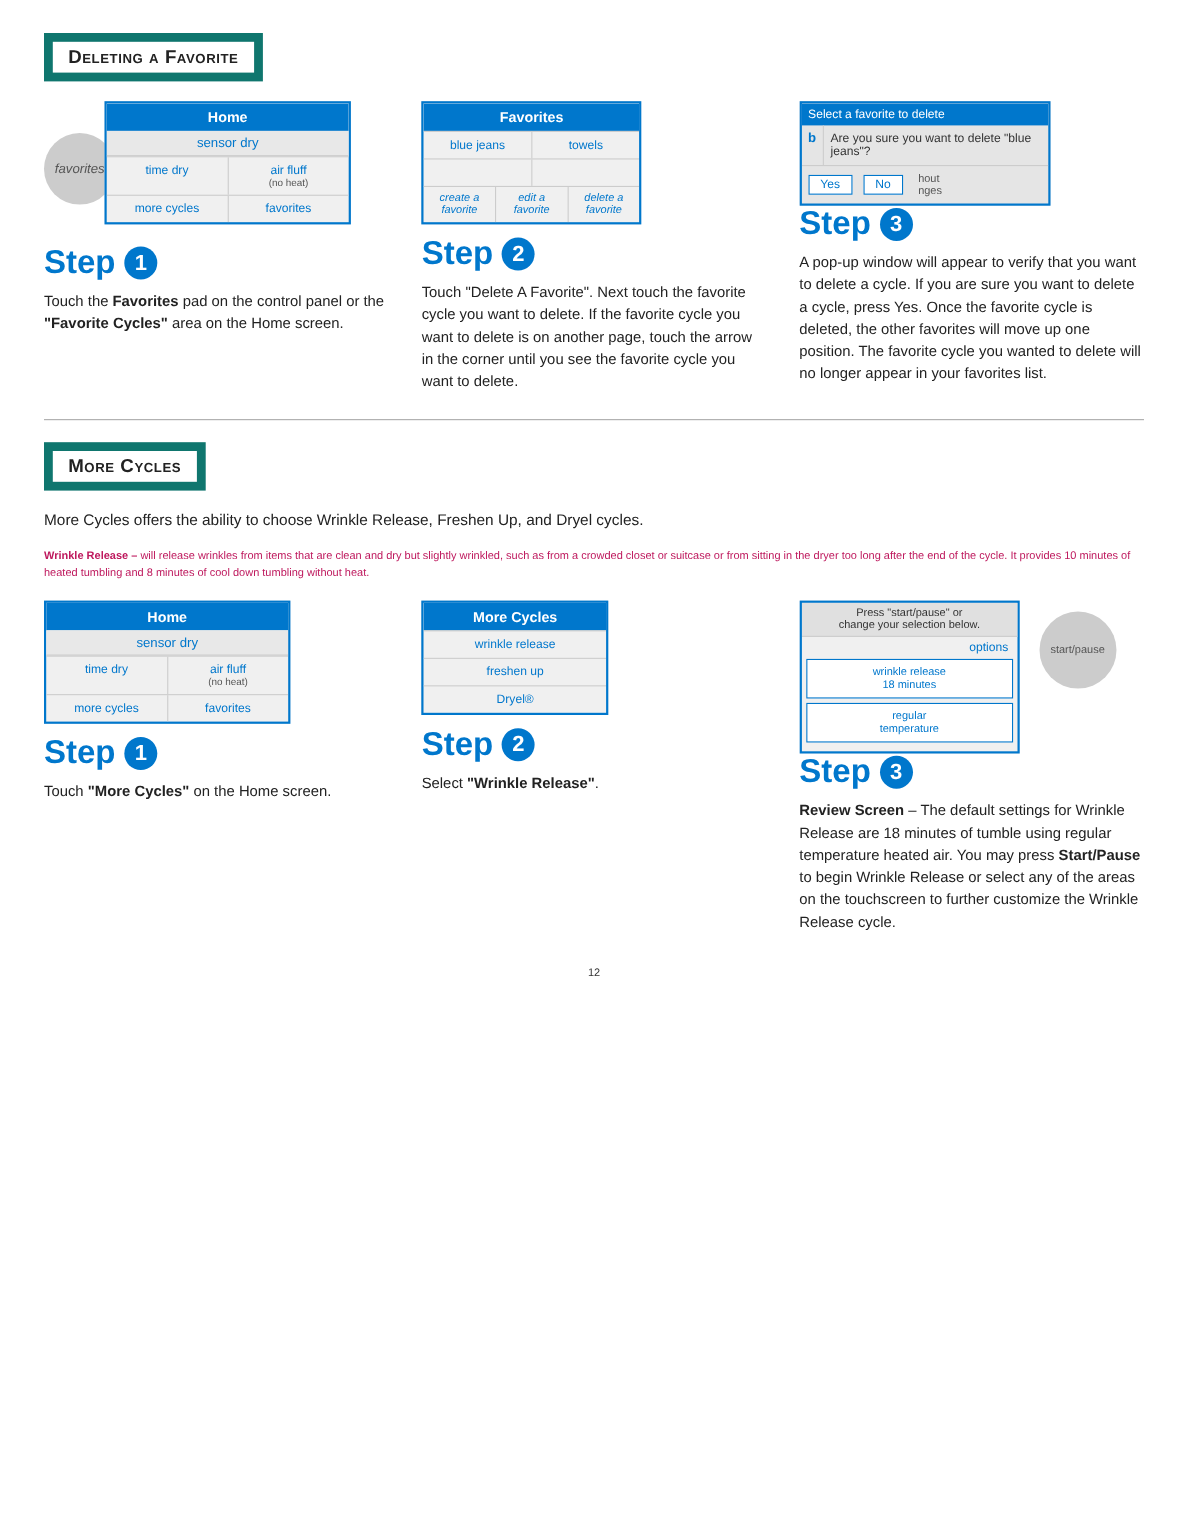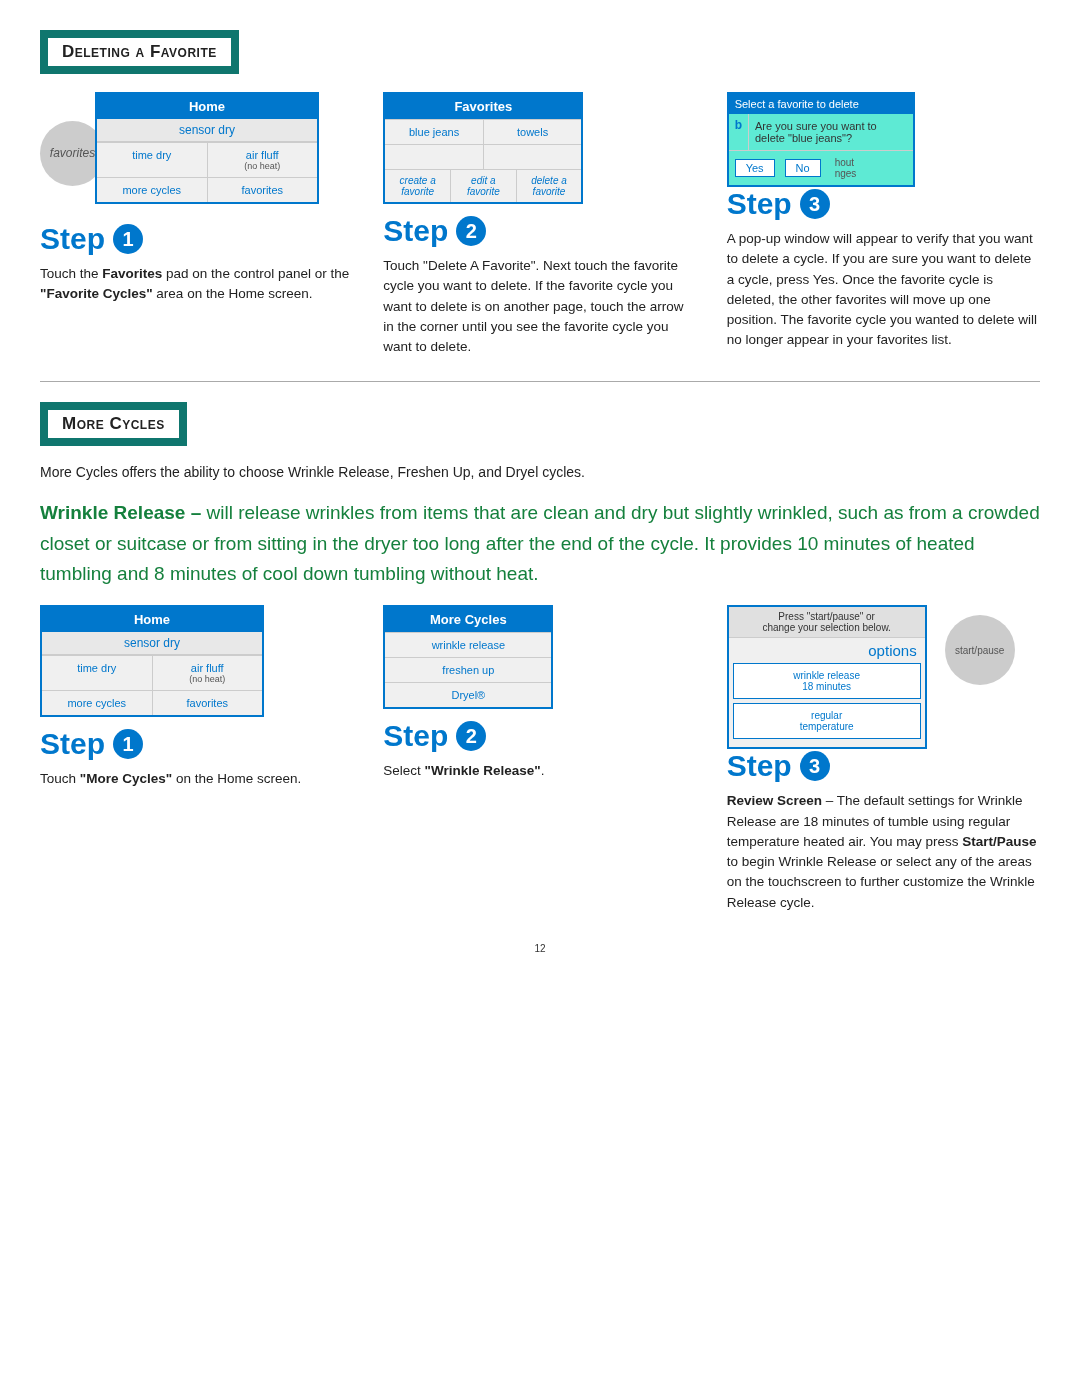--- a/index.html
+++ b/index.html
@@ -140,22 +140,22 @@
       padding: 5px 2px;
       color: #0077cc;
       font-size: 10px;
       border-right: 1px solid #ccc;
     }
     .screen-favs .screen-cell-3:last-child { border-right: none; }
 
     
     .confirm-dialog {
       border: 2px solid #0077cc;
-      background: #5eead4;
-      width: 188px;
+      background: #e5e5e5;
+      width: 228px;
       font-size: 11px;
       overflow: hidden;
     }
     .confirm-header {
       background: #0077cc;
       color: #fff;
       padding: 4px 6px;
       font-size: 11px;
     }
     .confirm-body {
@@ -231,21 +231,21 @@
       text-align: center;
       padding: 4px;
       font-size: 10px;
       color: #333;
       border-bottom: 1px solid #ccc;
     }
     .review-options {
       text-align: right;
       padding: 4px 8px 0 0;
       color: #0077cc;
-      font-size: 15px;
+      font-size: 11px;
     }
     .review-body {
       display: flex;
       padding: 4px;
     }
     .review-left {
       flex: 1;
     }
     .review-cell {
       border: 1px solid #0077cc;
@@ -266,24 +266,24 @@
       justify-content: center;
       font-size: 10px;
       color: #555;
       text-align: center;
       margin-left: 8px;
       margin-top: 10px;
     }
 
     
     .wr-desc {
-      font-size: 19px;
+      font-size: 10px;
       line-height: 1.6;
       margin-bottom: 16px;
-      color: #15803d;
+      color: #be185d;
     }
 
     
     .page-number {
       text-align: center;
       font-size: 10px;
       color: #333;
       margin-top: 30px;
     }
 

